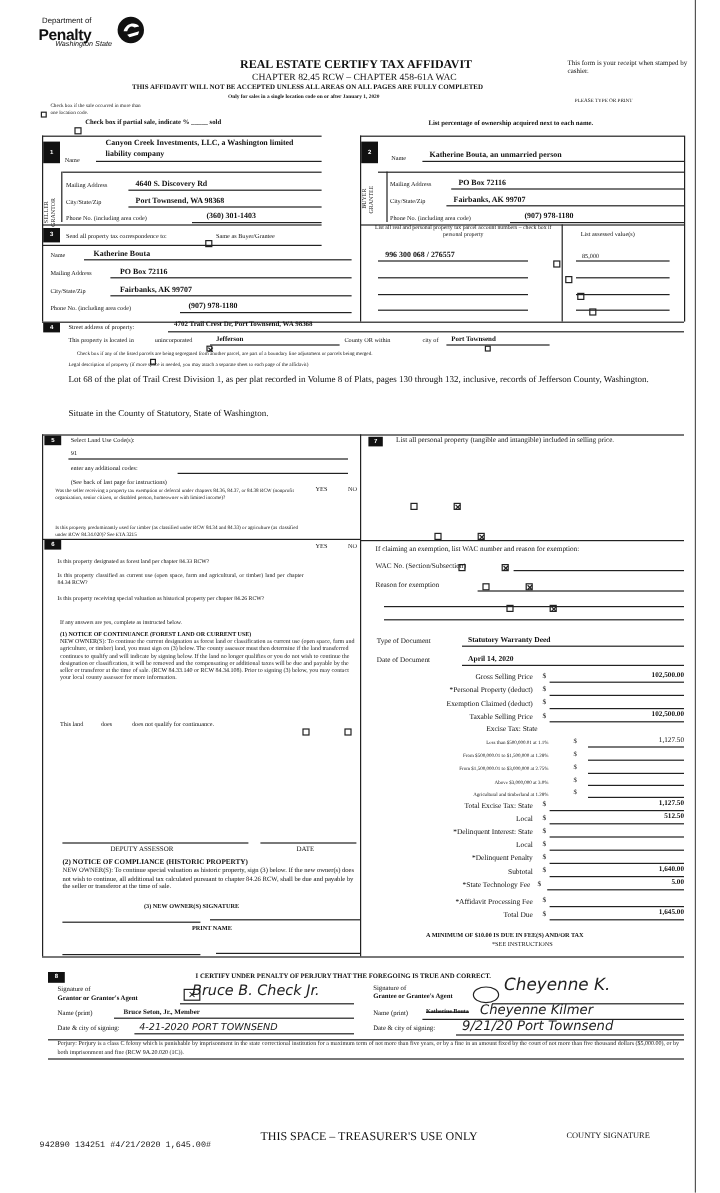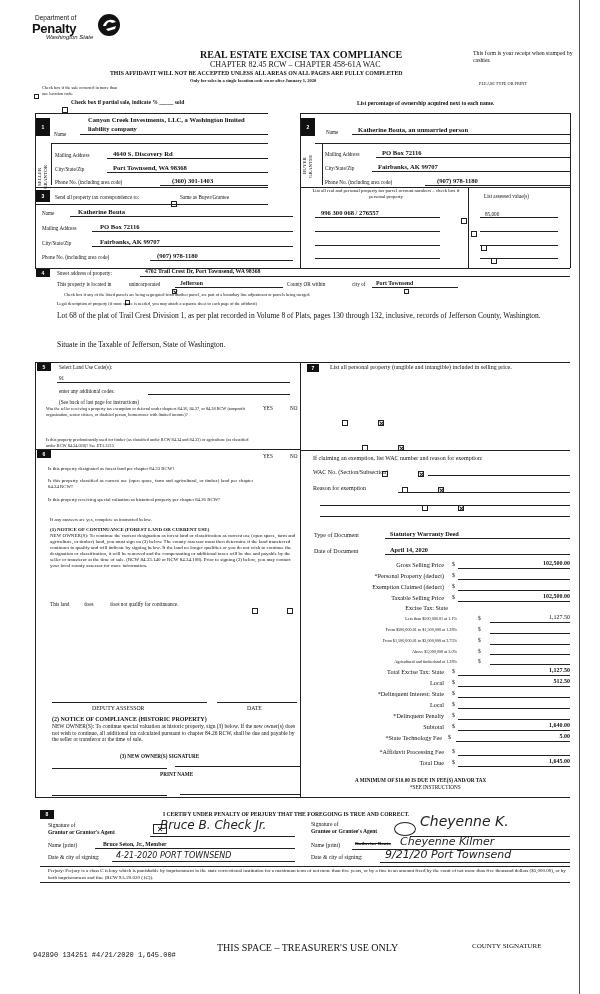--- a/index.html
+++ b/index.html
@@ -32,21 +32,21 @@
   <div class="abs" style="left:3px;top:2px;font-family:'Liberation Sans',sans-serif;font-size:6.5px;">Department of</div>
   <div class="abs" style="left:0;top:9px;font-family:'Liberation Sans',sans-serif;font-size:13px;font-weight:bold;letter-spacing:-0.3px;">Penalty</div>
   <div class="abs" style="left:14px;top:22px;font-family:'Liberation Sans',sans-serif;font-size:6px;font-style:italic;">Washington State</div>
   <svg class="abs" style="left:64px;top:0px;" width="26" height="26" viewBox="0 0 26 26">
     <circle cx="13" cy="13" r="11" fill="#111"></circle>
     <path d="M7 14 C9 7, 17 6, 20 10 L16 11 C14 9, 11 10, 10 14 Z" fill="#fff"></path>
     <path d="M10 17 L20 14 L19 17 L12 19 Z" fill="#fff"></path>
   </svg>
 </div>
 
-<div class="abs lg b" style="left:200px;top:49px;font-size:10px;">REAL ESTATE EXCISE TAX COMPLIANCE</div>
+<div class="abs lg b" style="left:200px;top:49px;font-size:10px;">REAL ESTATE CERTIFY TAX AFFIDAVIT</div>
 <div class="abs" style="left:210px;top:60px;font-size:8px;">CHAPTER 82.45 RCW – CHAPTER 458-61A WAC</div>
 <div class="abs b" style="left:110px;top:70px;font-size:5.8px;">THIS AFFIDAVIT WILL NOT BE ACCEPTED UNLESS ALL AREAS ON ALL PAGES ARE FULLY COMPLETED</div>
 <div class="abs b" style="left:190px;top:78px;font-size:4.5px;">Only for sales in a single location code on or after January 1, 2020</div>
 <div class="abs md" style="left:473px;top:50px;width:105px;font-size:5.8px;line-height:7px;">This form is your receipt when stamped by cashier.</div>
 <div class="abs xs" style="left:479px;top:81px;">PLEASE TYPE OR PRINT</div>
 
 <div class="abs" style="left:34px;top:86px;">
   <span class="box" style="width:5px;height:5px;"></span>
 </div>
 <div class="abs xs" style="left:42px;top:85px;width:80px;line-height:5.5px;">Check box if the sale occurred in more than one location code.</div>
@@ -160,21 +160,21 @@
 <div class="hline" style="left:175px;top:287px;width:108px;"></div>
 <div class="abs sm" style="left:287px;top:281px;">County OR  within</div>
 <span class="box abs" style="left:345px;top:281px;width:5px;height:5px;"></span>
 <div class="abs sm" style="left:352px;top:281px;">city of</div>
 <div class="abs b sm" style="left:376px;top:280px;font-size:5.8px;">Port Townsend</div>
 <div class="hline" style="left:372px;top:287px;width:86px;"></div>
 <span class="box abs" style="left:57px;top:292px;width:5px;height:5px;"></span>
 <div class="abs xs" style="left:64px;top:292px;">Check box if any of the listed parcels are being segregated from another parcel, are part of a boundary line adjustment or parcels being merged.</div>
 <div class="abs xs" style="left:57px;top:301px;">Legal description of property (if more space is needed, you may attach a separate sheet to each page of the affidavit)</div>
 <div class="abs" style="left:57px;top:310px;width:525px;font-size:7.5px;line-height:11px;">Lot 68 of the plat of Trail Crest Division 1, as per plat recorded in Volume 8 of Plats, pages 130 through 132, inclusive, records of Jefferson County, Washington.</div>
-<div class="abs" style="left:57px;top:340px;font-size:7.5px;">Situate in the Taxable of Jefferson, State of Washington.</div>
+<div class="abs" style="left:57px;top:340px;font-size:7.5px;">Situate in the County of Statutory, State of Washington.</div>
 <div class="hline" style="left:35px;top:362px;width:535px;border-top-width:1.2px;"></div>
 
 
 <div class="vline" style="left:300px;top:362px;height:435px;"></div>
 <div class="vline" style="left:35px;top:362px;height:435px;"></div>
 <div class="num" style="left:37px;top:363px;">5</div>
 <div class="abs sm" style="left:59px;top:364px;">Select Land Use Code(s):</div>
 <div class="abs sm" style="left:59px;top:375px;">91</div>
 <div class="hline" style="left:57px;top:382px;width:233px;"></div>
 <div class="abs sm" style="left:59px;top:388px;">enter any additional codes:</div>

